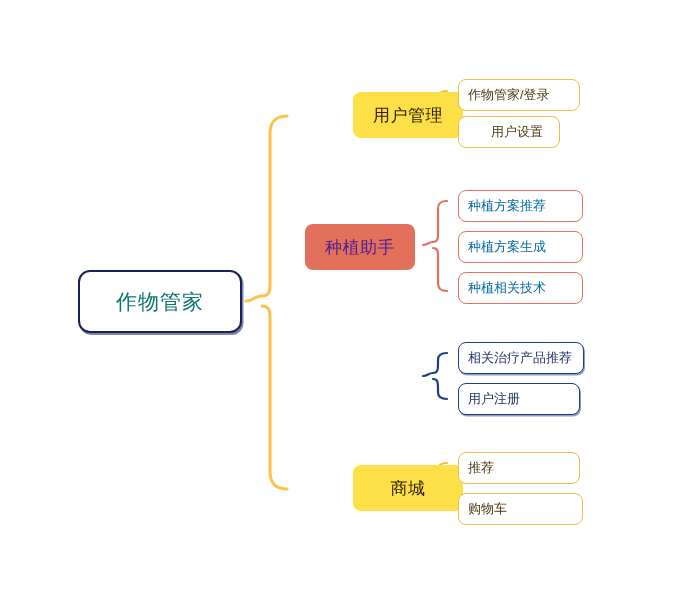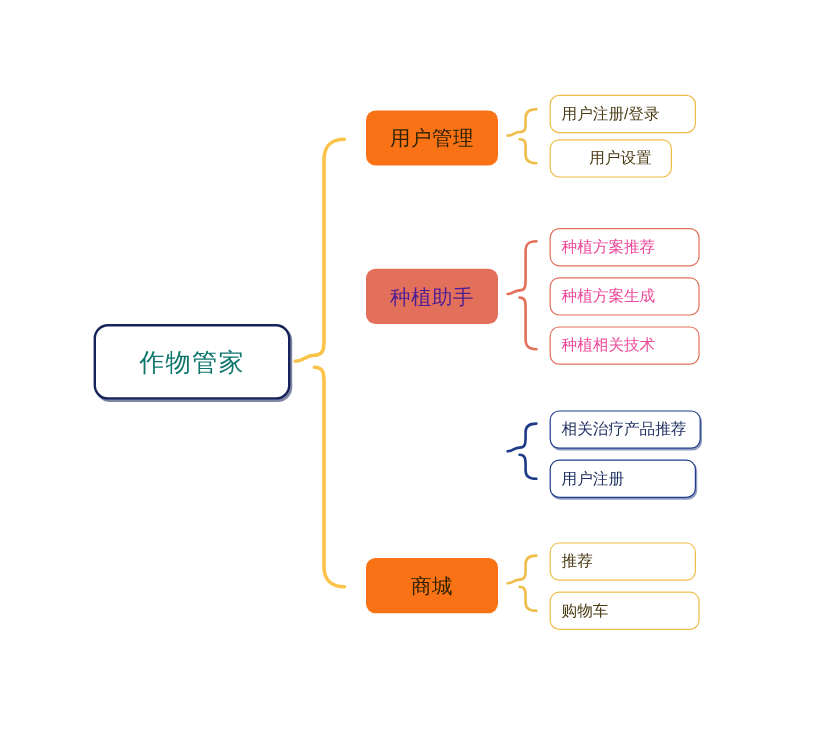--- a/index.html
+++ b/index.html
@@ -46,21 +46,21 @@
   .branch-node {
     left: 305px;
     width: 110px; height: 46px;
     border-radius: 8px;
     justify-content: center;
   }
   .branch-node .label {
     font-size: 17px;
     letter-spacing: 0.5px;
   }
-  .branch-gold { background: #f97316; }
+  .branch-gold { background: #fde047; margin-left: 48px; }
   .branch-gold .label { color: #2f2204; }
   .branch-salmon { background: #E3705A; }
   .branch-salmon .label { color: #4c1d95; }
   .branch-navy { background: #1F3C88; }
   .branch-navy .label { color: #ffffff; }
   
   .leaf-node {
     left: 458px;
     height: 32px;
     border-radius: 8px;
@@ -69,21 +69,21 @@
     padding-left: 9px;
     justify-content: flex-start;
   }
   .leaf-node .label {
     font-size: 13px;
     color: #3a3220;
   }
   .leaf-gold { border-color: #EFBD4B; }
   .leaf-gold .label { color: #4a3a14; }
   .leaf-salmon { border-color: #E3705A; }
-  .leaf-salmon .label { color: #ec4899; }
+  .leaf-salmon .label { color: #0369a1; }
   .leaf-navy { border-color: #1F3C88; box-shadow: 1px 1.5px 0 rgba(31,60,136,0.5); }
   .leaf-navy .label { color: #1b2c5e; }
 </style>
 </head>
 <body>
 
 <div id="canvas">
 
   <svg class="connectors" viewBox="0 0 695 608">
 
@@ -149,21 +149,21 @@
   <div class="node branch-node branch-salmon" style="top:224px;">
     <span class="label">种植助手</span>
   </div>
 
 
   <div class="node branch-node branch-gold" style="top:465px;">
     <span class="label">商城</span>
   </div>
 
   <div class="node leaf-node leaf-gold" style="top:79px; width:122px;">
-    <span class="label">用户注册/登录</span>
+    <span class="label">作物管家/登录</span>
   </div>
 
   <div class="node leaf-node leaf-gold" style="top:116px; width:102px;padding-left:32px;">
     <span class="label">用户设置</span>
   </div>
 
   <div class="node leaf-node leaf-salmon" style="top:190px; width:125px;">
     <span class="label">种植方案推荐</span>
   </div>
 

